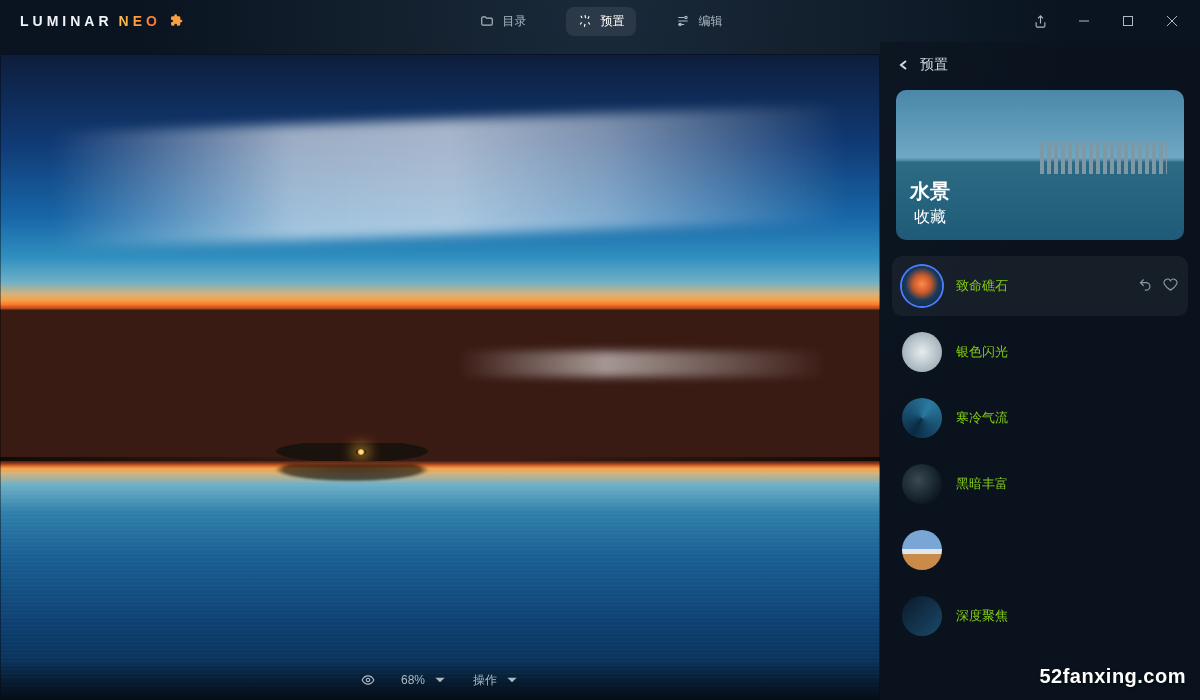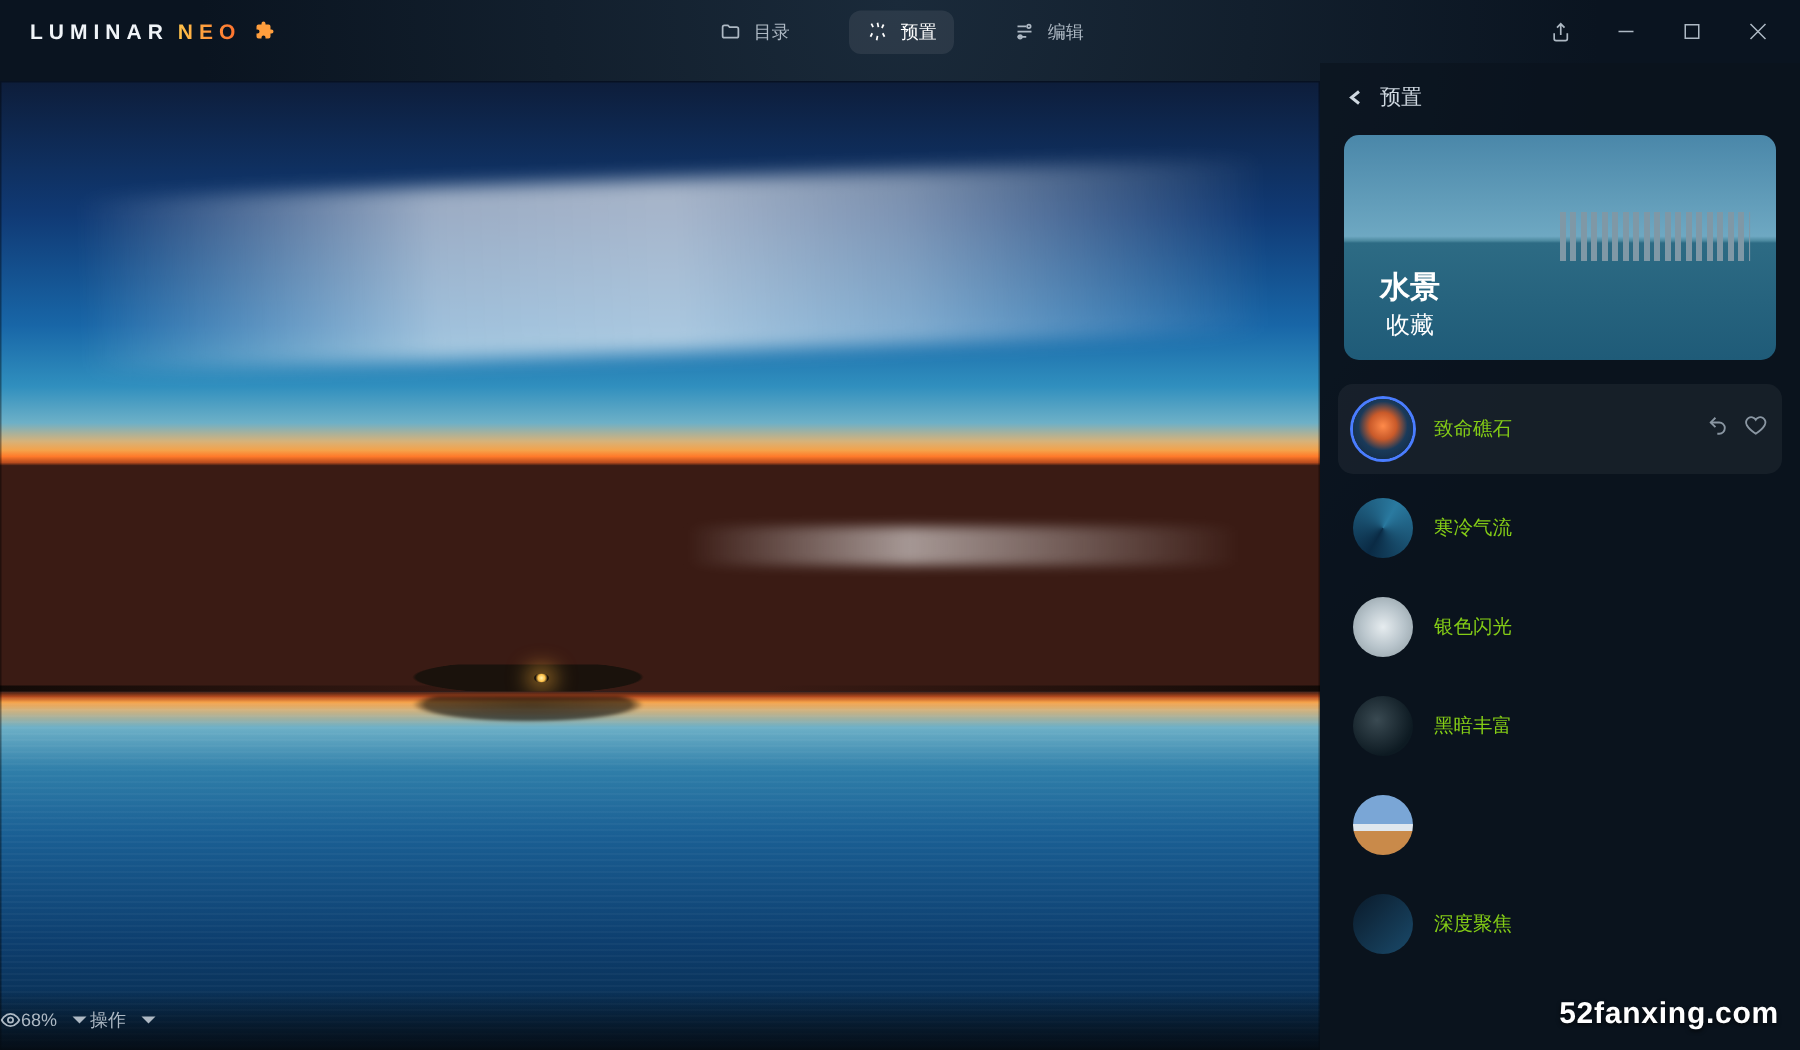--- a/index.html
+++ b/index.html
@@ -55,39 +55,39 @@
     background: repeating-linear-gradient(to bottom, rgba(255,255,255,0.05) 0 1px, transparent 1px 4px);
     opacity:0.6;}
   .island-refl { position:absolute; left:30%; width:20%; top:63.4%; height:3%;
                  background: radial-gradient(ellipse at 50% 30%, rgba(10,8,6,0.7) 0%, rgba(10,8,6,0.6) 55%, transparent 62%);
                  filter: blur(1.2px); }
   .shore { position:absolute; left:0; right:60%; top:62.4%; height:1.0%; background: linear-gradient(90deg,#120a07, transparent);}
   .shore-r{ position:absolute; left:58%; right:0; top:62.4%; height:1.0%; background: linear-gradient(90deg, transparent, #120a07);}
   .photo-border { position:absolute; inset:0; box-shadow: inset 0 0 0 1px rgba(0,0,0,0.4); }
 
   .bottom-bar { position:absolute; left:0; right:0; bottom:0; height:40px;
-                display:flex; align-items:center; 
+                display:flex; justify-content:center; align-items:center; gap:26px;
                 background: linear-gradient(to top, rgba(5,12,20,0.95), rgba(5,12,20,0));
                 color:#aeb9c4; font-size:12px; }
   .bottom-bar .grp { display:flex; align-items:center; gap:8px; }
   .bottom-bar svg { width:14px; height:14px; }
 
   
   .sidebar { width: 320px; background: rgba(10,18,28,0.6); display:flex; flex-direction:column; }
   .side-header { display:flex; align-items:center; gap:10px; padding: 14px 18px; font-size:14px; color:#cfd8e0;}
   .side-header svg { width:12px; height:12px; }
 
   .collection-card { margin: 2px 16px 16px; border-radius:10px; overflow:hidden; position:relative; height:150px; }
   .collection-bg { position:absolute; inset:0;
     background: linear-gradient(to bottom, #4a87a9 0%, #6ea8c2 45%, #4d8aa0 47%, #2d6b84 48%, #1f5b78 100%); }
   .skyline { position:absolute; left:50%; right:6%; top:20%; height:36%;
              background: linear-gradient(to bottom, transparent 0%, transparent 40%, #7f98a6 40%, #7f98a6 100%);
              -webkit-mask: repeating-linear-gradient(90deg, #000 0 4px, transparent 4px 7px);
              mask: repeating-linear-gradient(90deg, #000 0 4px, transparent 4px 7px);}
-  .collection-text { position:absolute; left:24px; bottom:12px; color:#fff; }
+  .collection-text { position:absolute; left:14px; bottom:12px; color:#fff; }
   .collection-text .t1{ font-size:20px; font-weight:700;}
   .collection-text .t2{ font-size:16px; font-weight:400; margin-top:2px;text-align:center;}
 
   .preset-list { flex:1; overflow:hidden; padding: 0 12px; }
   .preset-item { display:flex; align-items:center; gap:14px; padding:10px 10px; border-radius:10px; margin-bottom:6px; }
   .preset-item.selected { background: rgba(255,255,255,0.05); }
   .thumb { width:40px; height:40px; border-radius:50%; background:#233140; flex-shrink:0; position:relative; overflow:hidden; }
   .preset-item.selected .thumb { box-shadow: 0 0 0 2px #4a7dff; }
   .plabel { flex:1; font-size:13px; color:#84cc16; }
   .pactions { display:flex; gap:10px; color:#8a96a2; }
@@ -231,28 +231,28 @@
             <span><svg viewBox="0 0 24 24" fill="none" stroke="currentColor" stroke-width="2">
                 <path d="M9 14L4 9l5-5"></path>
                 <path d="M4 9h9a6 6 0 0 1 0 12h-2"></path>
               </svg></span>
             <span><svg viewBox="0 0 24 24" fill="none" stroke="currentColor" stroke-width="2">
                 <path d="M12 21s-7-4.5-9.5-9A5.5 5.5 0 0 1 12 6a5.5 5.5 0 0 1 9.5 6C19 16.5 12 21 12 21z"></path>
               </svg></span>
           </div>
         </div>
         <div class="preset-item">
+          <div class="thumb th-silver"></div>
+          <div class="plabel">银色闪光</div>
+        </div>
+        <div class="preset-item">
           <div class="thumb th-cold"></div>
           <div class="plabel">寒冷气流</div>
         </div>
         <div class="preset-item">
-          <div class="thumb th-silver"></div>
-          <div class="plabel">银色闪光</div>
-        </div>
-        <div class="preset-item">
           <div class="thumb th-dark"></div>
           <div class="plabel">黑暗丰富</div>
         </div>
         <div class="preset-item">
           <div class="thumb th-soft"></div>
         </div>
         <div class="preset-item">
           <div class="thumb th-deep"></div>
           <div class="plabel">深度聚焦</div>
         </div>

